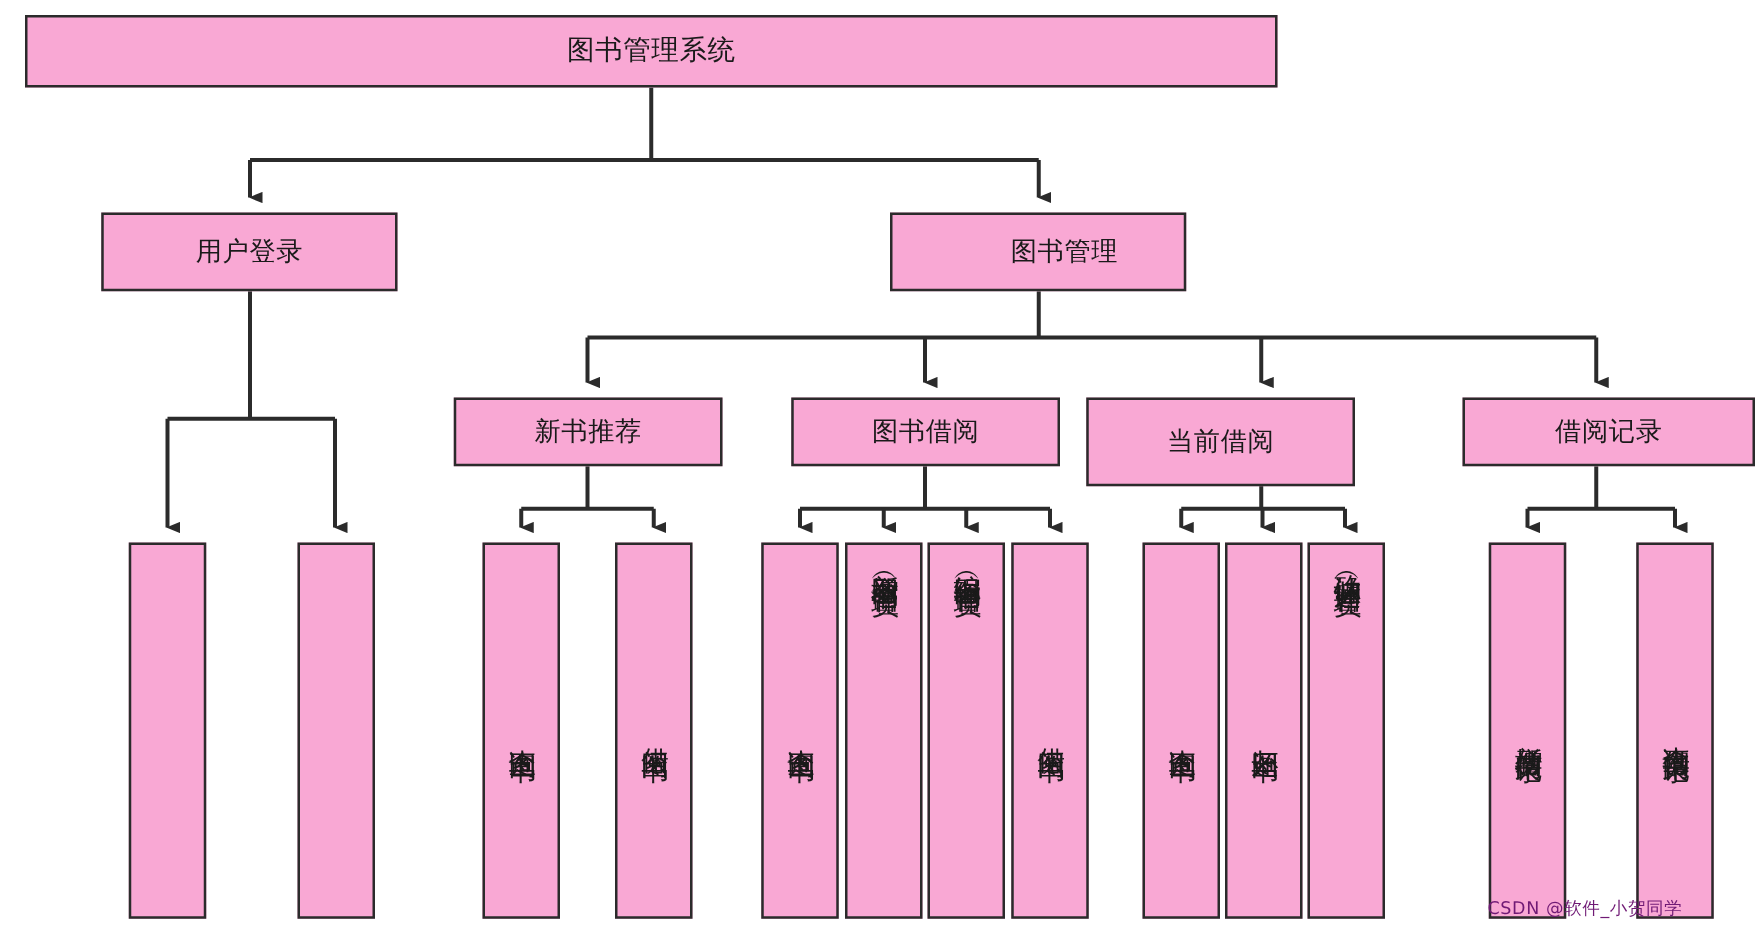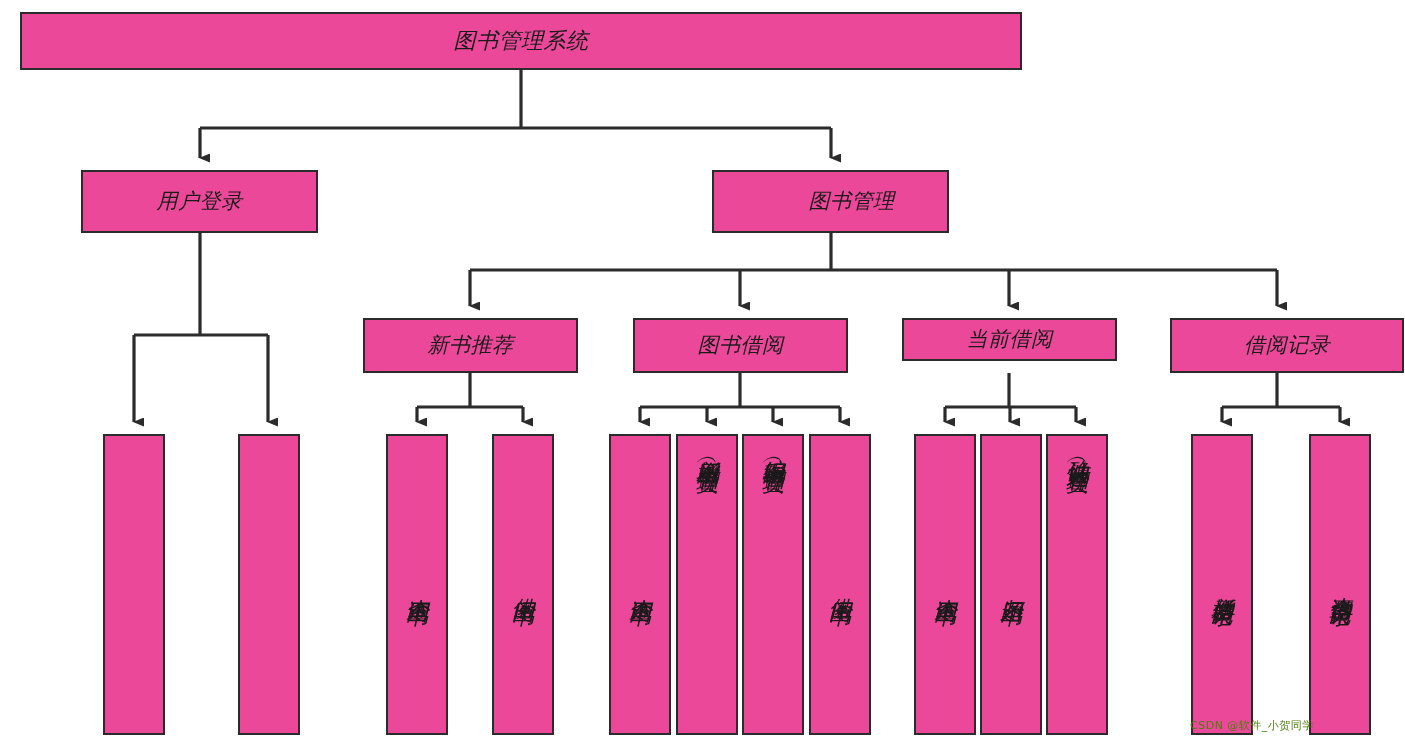--- a/index.html
+++ b/index.html
@@ -23,27 +23,26 @@
     position: absolute;
     left: 0;
     top: 0;
     width: 1405px;
     height: 747px;
     display: block;
   }
   .node-box {
     position: absolute;
     box-sizing: border-box;
-    background: #ec4899;
+    background: #f9a8d4;
     border: 2.5px solid #2b2b2b;
     display: flex;
     align-items: center;
     justify-content: center;
     overflow: hidden;
-    font-style: italic;
   }
   .node-label {
     color: #1a1a1a;
     text-align: center;
     line-height: 1.12;
     white-space: nowrap;
     letter-spacing: 0.5px;
   }
   
   .node-h .node-label {
@@ -67,22 +66,22 @@
     white-space: nowrap;
   }
   .node-v.align-top {
     align-items: flex-start;
   }
   .node-v.align-bottom {
     align-items: flex-end;
   }
   .watermark {
     position: absolute;
-    color: #4d7c0f;
-    font-size: 11px;
+    color: #701a75;
+    font-size: 14px;
     white-space: nowrap;
     letter-spacing: 0.5px;
   }
 </style>
 </head>
 <body>
 
 <div id="diagram-root">
 
   <svg id="tree-svg" viewBox="0 0 1405 747">
@@ -145,21 +144,21 @@
   <div class="node-box node-h" style="left:712px; top:170px; width:237px; height:63px;padding-left:42px;">
     <span class="node-label">图书管理</span>
   </div>
 
   <div class="node-box node-h" style="left:633px; top:318px; width:215px; height:55px;">
     <span class="node-label">图书借阅</span>
   </div>
   <div class="node-box node-h" style="left:363px; top:318px; width:215px; height:55px;">
     <span class="node-label">新书推荐</span>
   </div>
-  <div class="node-box node-h" style="left:902px; top:318px; width:215px; height:43px;">
+  <div class="node-box node-h" style="left:869px; top:318px; width:215px; height:71px;">
     <span class="node-label">当前借阅</span>
   </div>
   <div class="node-box node-h" style="left:1170px; top:318px; width:234px; height:55px;">
     <span class="node-label">借阅记录</span>
   </div>
 
   <div class="node-box node-v align-bottom" style="left:103px; top:434px; width:62px; height:301px;">
     <span class="node-label">用户登录</span>
   </div>
   <div class="node-box node-v align-bottom" style="left:238px; top:434px; width:62px; height:301px;">

